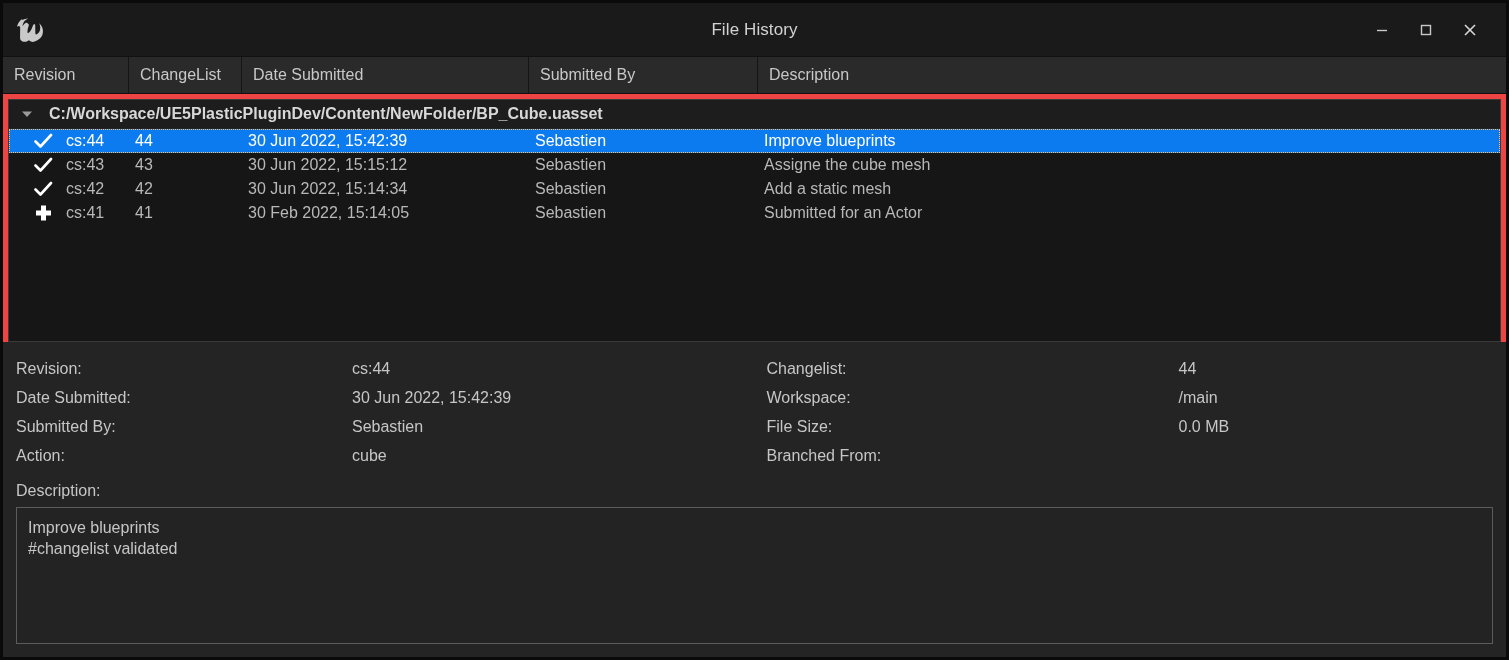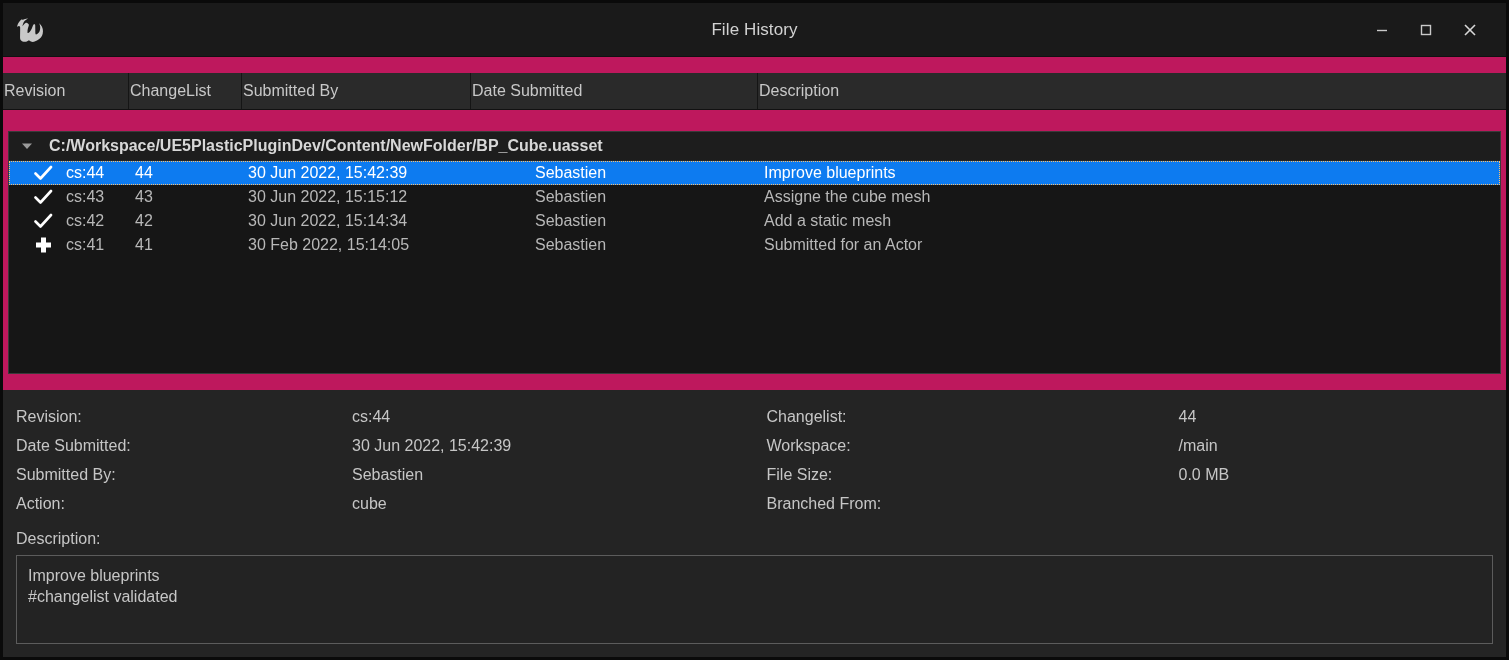--- a/index.html
+++ b/index.html
@@ -9,25 +9,24 @@
     height: 660px;
     background: #0b0b0b;
     font-family: "Liberation Sans", sans-serif;
     overflow: hidden;
   }
 
   .window {
     position: absolute;
     left: 0; top: 0;
     width: 1509px; height: 660px;
-    background: #be185d;
+    background: #ef4444;
     border: 3px solid #0a0a0a;
     display: flex;
     flex-direction: column;
-    gap: 16px;
   }
 
   
   .titlebar {
     height: 54px;
     min-height: 54px;
     background: #1a1a1a;
     display: flex;
     align-items: center;
     position: relative;
@@ -71,21 +70,21 @@
     height: 37px;
     min-height: 37px;
     background: #262626;
     display: flex;
     align-items: stretch;
     border-bottom: 1px solid #111111;
   }
   .col {
     display: flex;
     align-items: center;
-    padding-left: 1px;
+    padding-left: 11px;
     font-size: 16px;
     color: #c8c8c8;
     border-right: 1px solid #151515;
     background: #2a2a2a;
     flex: none;
   }
   .col.c-rev  { width: 126px; }
   .col.c-cl   { width: 113px; }
   .col.c-date { width: 287px; }
   .col.c-by   { width: 229px; }
@@ -231,22 +230,22 @@
             <line x1="4" y1="4" x2="14" y2="14" stroke="#d8d8d8" stroke-width="1.6"></line>
             <line x1="14" y1="4" x2="4" y2="14" stroke="#d8d8d8" stroke-width="1.6"></line>
           </svg>
       </div>
     </div>
   </div>
 
   <div class="col-header">
     <div class="col c-rev">Revision</div>
     <div class="col c-cl">ChangeList</div>
+    <div class="col c-date">Date Submitted</div>
     <div class="col c-by">Submitted By</div>
-    <div class="col c-date">Date Submitted</div>
     <div class="col c-desc">Description</div>
   </div>
 
   <div class="list-wrap">
 
     <div class="file-row">
       <span class="tri">
         <svg width="12" height="12" viewBox="0 0 12 12">
             <polygon points="1,3.5 11,3.5 6,9" fill="#9a9a9a"></polygon>
           </svg>

